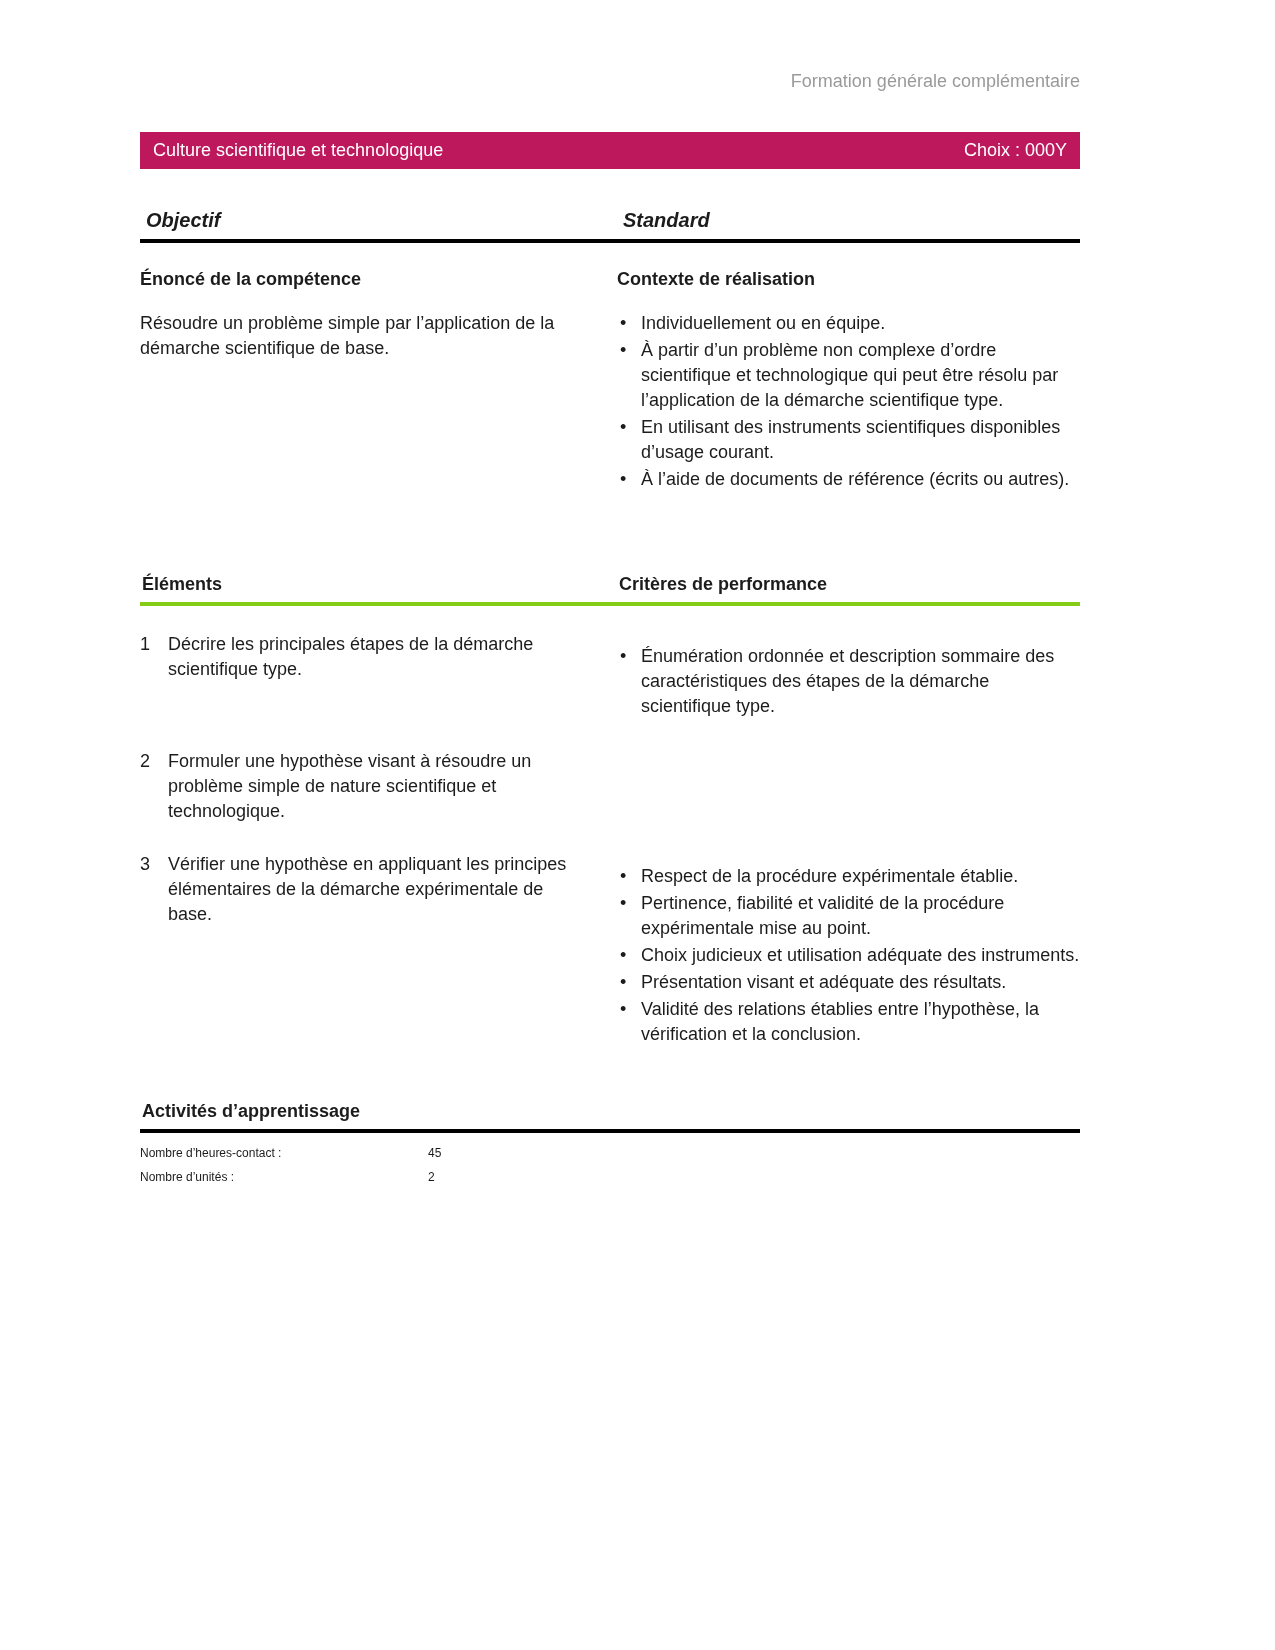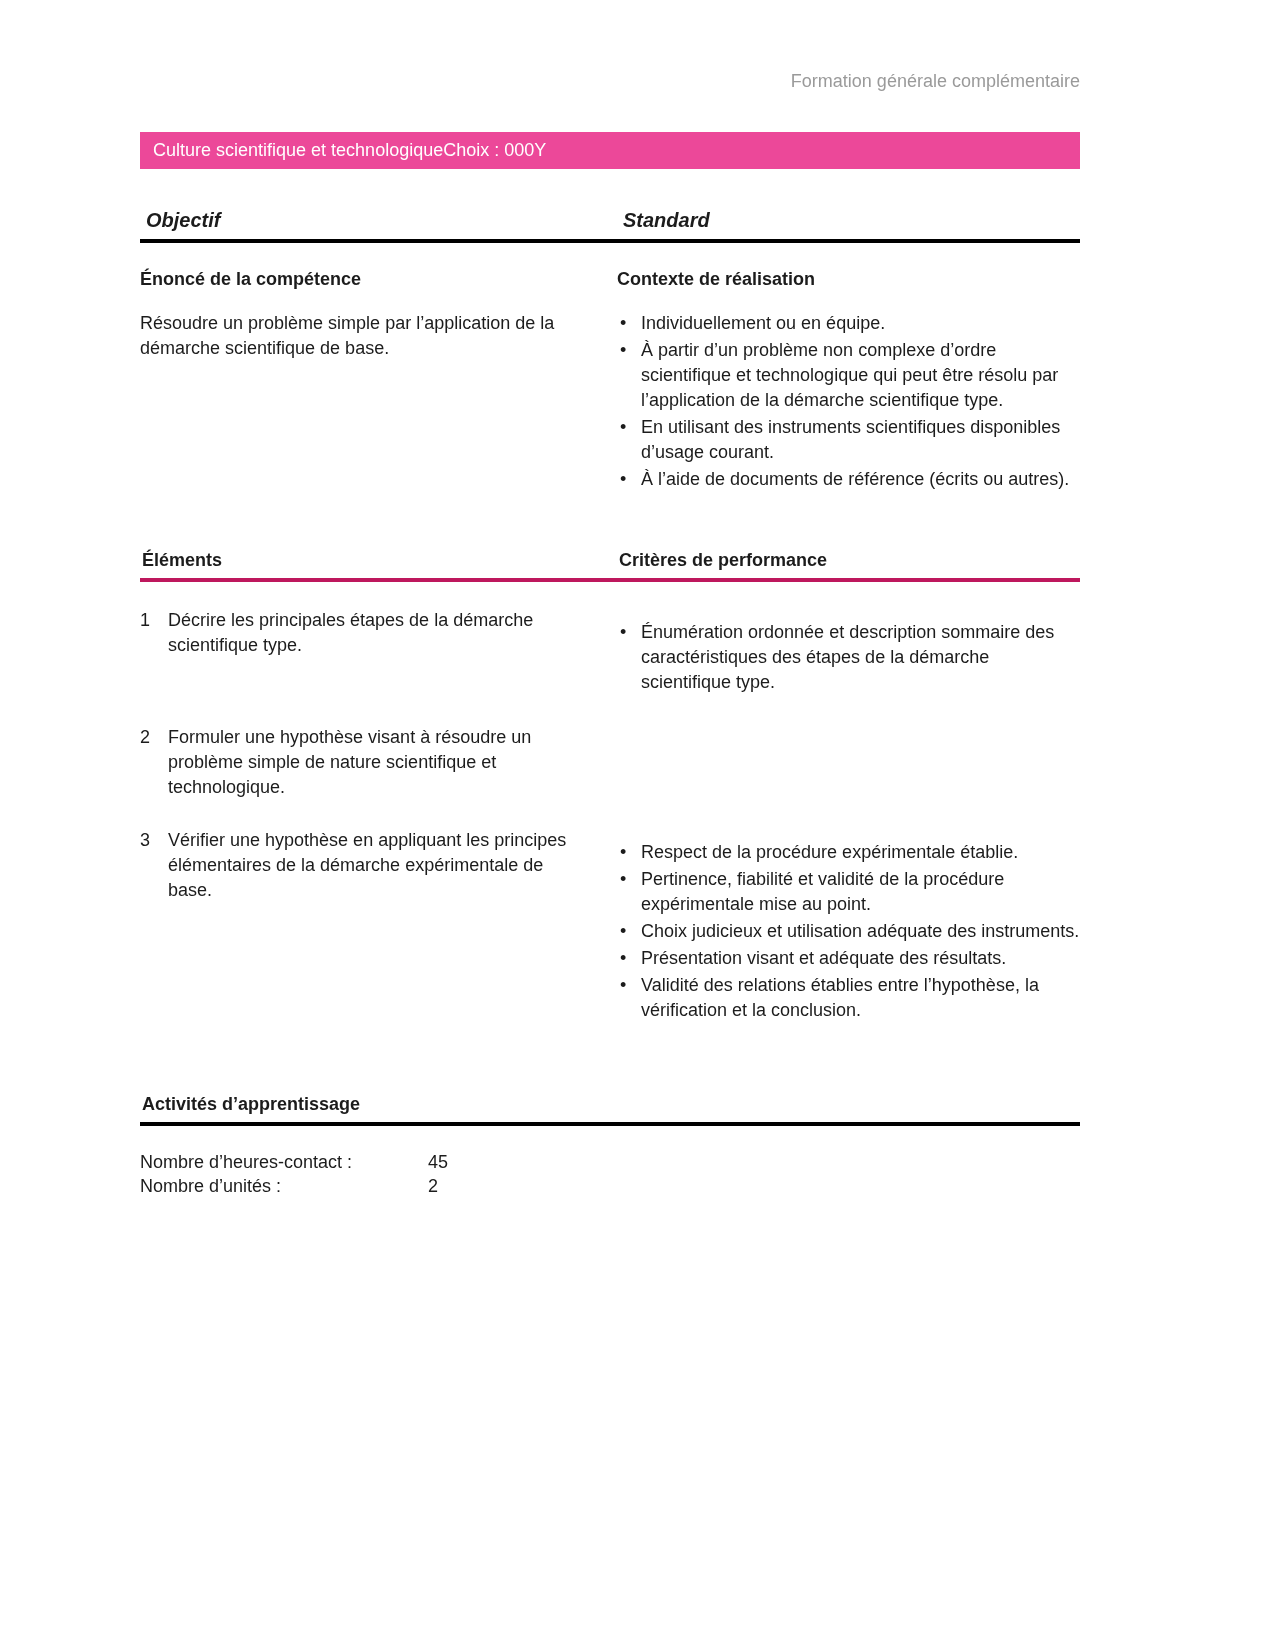--- a/index.html
+++ b/index.html
@@ -16,24 +16,24 @@
   .header-right {
     text-align:right;
     color:#9a9a9a;
     font-size:18px;
     line-height:22px;
   }
 
   .title-bar {
     margin-top:40px;
     height:37px;
-    background:#ec4899;
+    background:#be185d;
     color:#ffffff;
     display:flex;
-    justify-content:flex-start;
+    justify-content:space-between;
     align-items:center;
     padding:16px 13px;
     font-size:18px;
   }
 
   .section-heading-row {
     margin-top:40px;
     display:grid;
     grid-template-columns:477px 1fr;
     border-bottom:4px solid #000;
@@ -76,24 +76,24 @@
     margin-bottom:2px;
   }
   ul.bullets li::before {
     content:"\2022";
     position:absolute;
     left:3px;
     top:0;
   }
 
   .bar-heading-row {
-    margin-top:56px;
-    display:grid;
-    grid-template-columns:477px 1fr;
-    border-bottom:4px solid #be185d;
+    margin-top:80px;
+    display:grid;
+    grid-template-columns:477px 1fr;
+    border-bottom:4px solid #84cc16;
     padding-bottom:7px;
   }
   .bar-heading-row .med-h {
     font-size:18px;
     font-weight:bold;
     padding-left:2px;
   }
 
   .elements-rows { margin-top:26px; }
   .el-row {
@@ -105,31 +105,31 @@
     display:flex;
     font-size:18px;
     line-height:25px;
     padding-right:35px;
   }
   .el .el-num { width:28px; flex:none; }
   .el .el-text { flex:1; }
   .el-row ul.bullets { margin-top:12px; }
 
   .activities-heading {
-    margin-top:69px;
+    margin-top:52px;
     border-bottom:4px solid #000;
     padding-bottom:7px;
   }
   .activities-heading .med-h {
     font-size:18px;
     font-weight:bold;
     padding-left:2px;
   }
 
-  .hours-block { margin-top:24px; font-size:18px; line-height:24px; }
+  .hours-block { margin-top:8px; font-size:12px; line-height:24px; }
   .hours-row { display:flex; }
   .hours-row .lbl { width:288px; flex:none; }
 
   .footer {
     position:absolute;
     left:140px;
     right:195px;
     top:1452px;
     border-top:5px solid #000;
     padding-top:40px;

